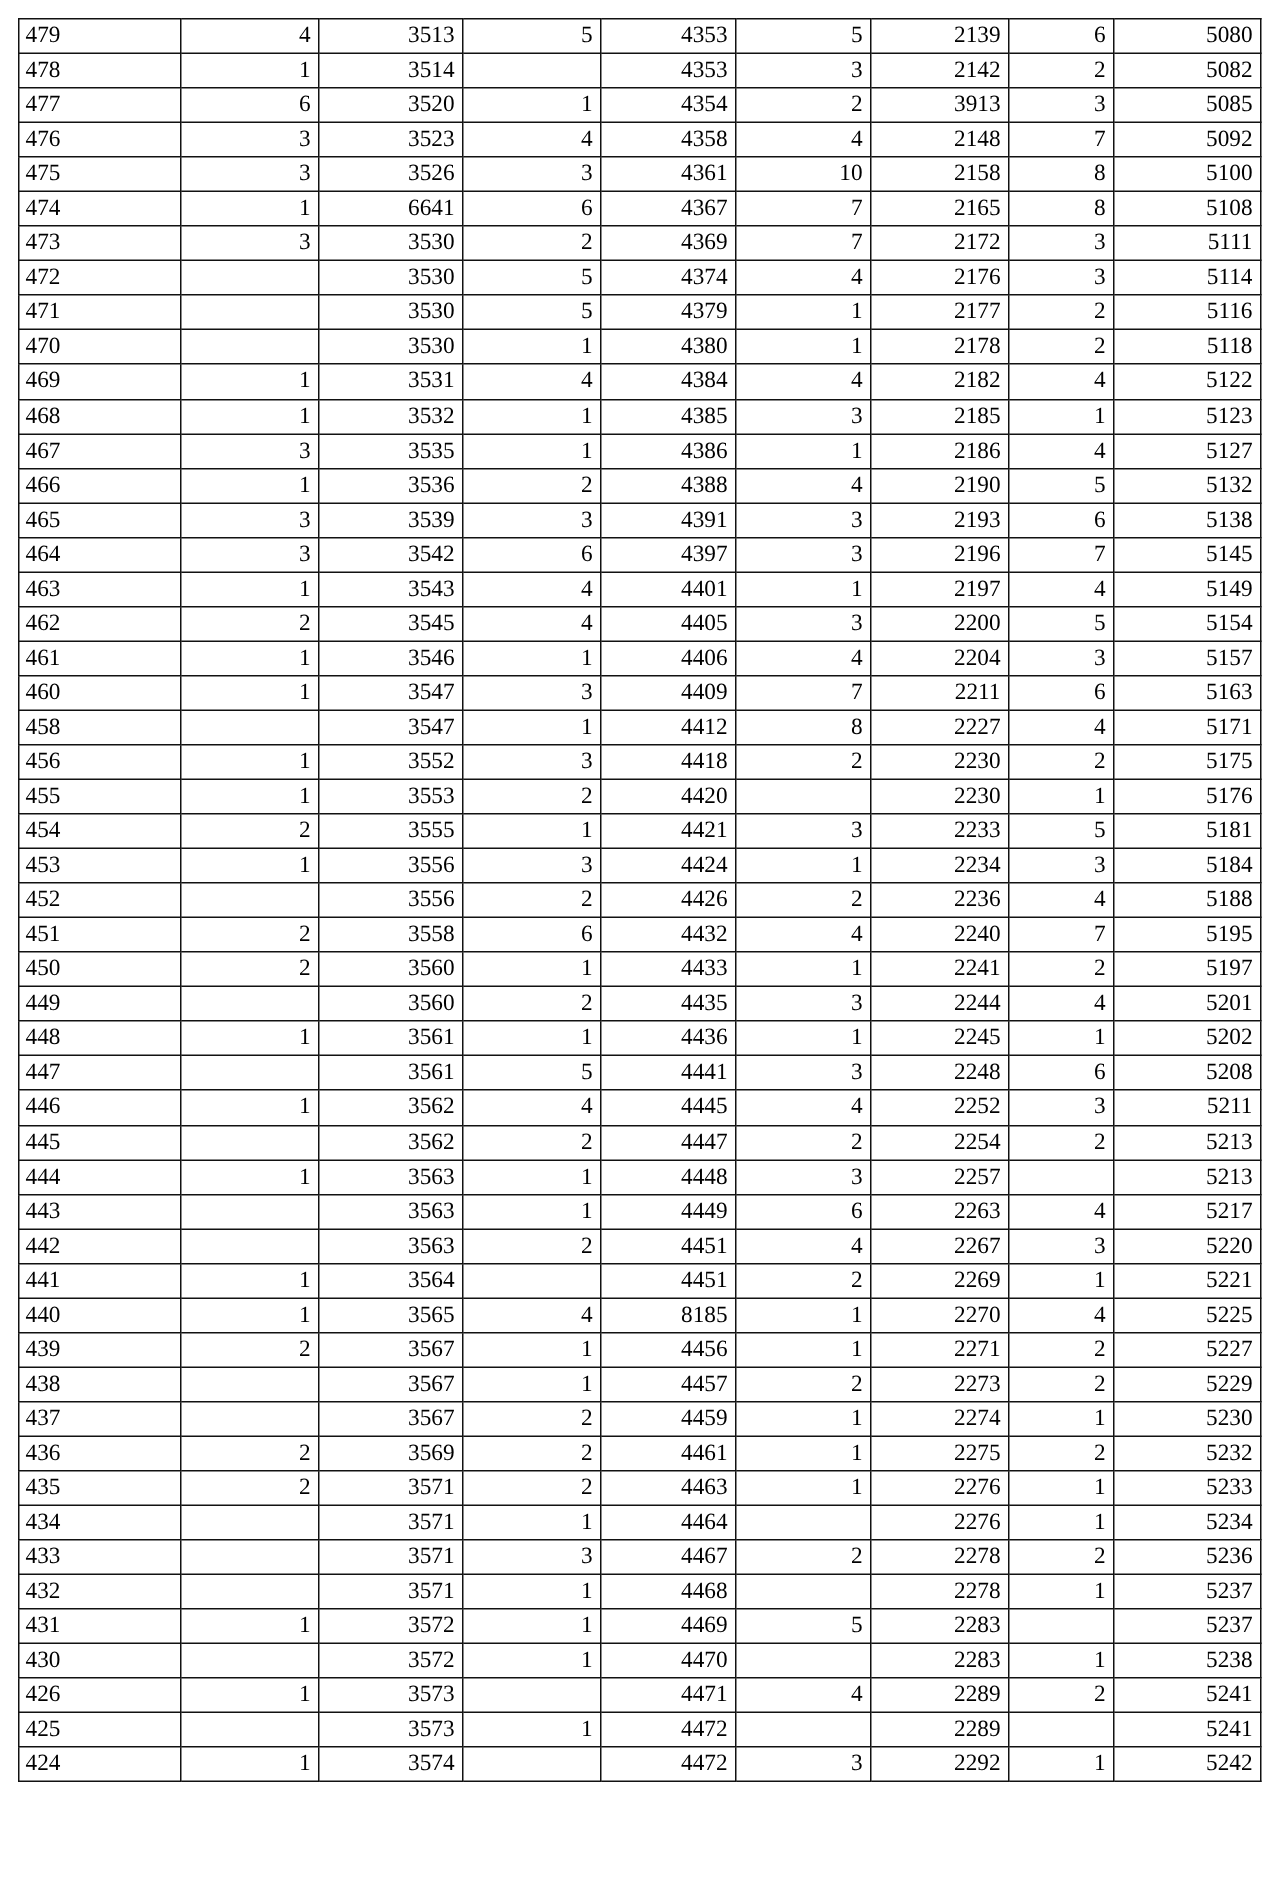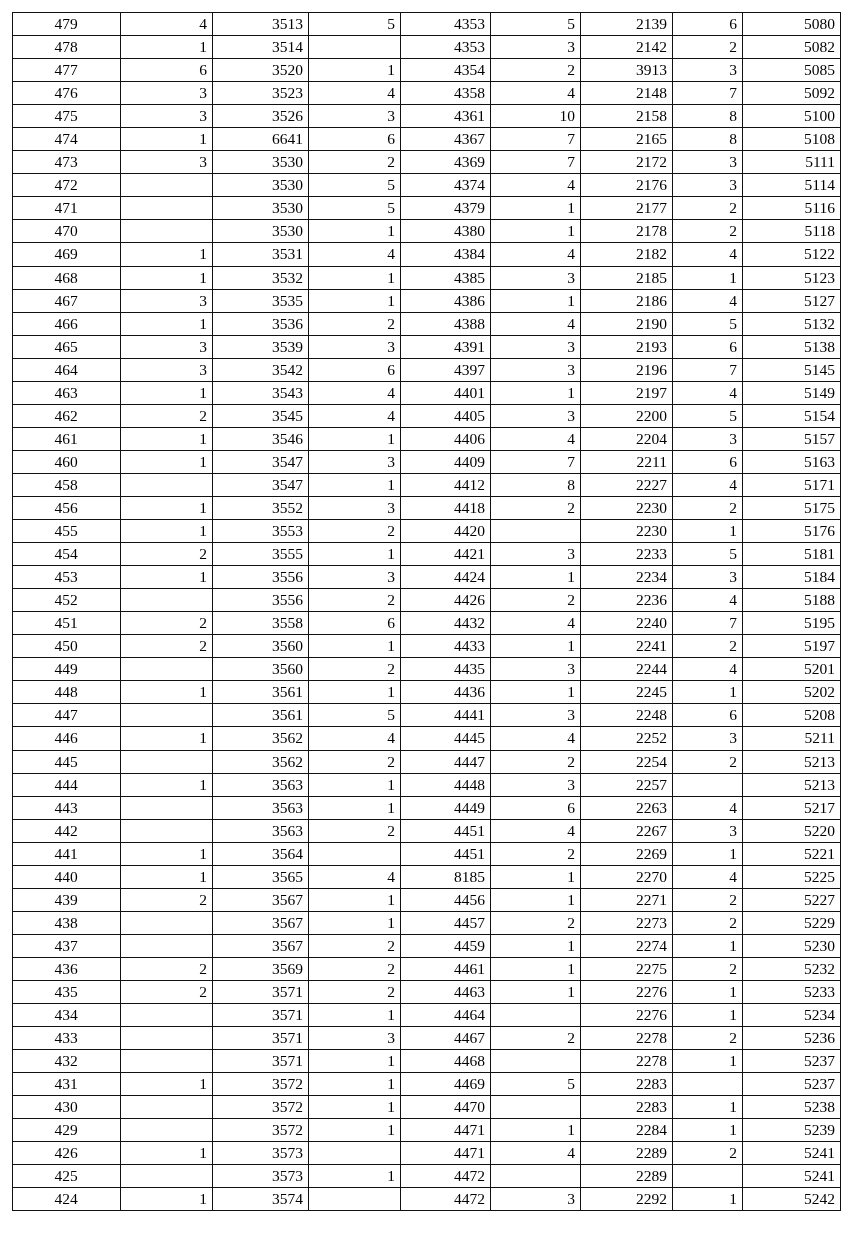--- a/index.html
+++ b/index.html
@@ -31,21 +31,21 @@
     height: 22.05px;
     line-height: 22.05px;
     padding: 0 5px 0 4px;
     font-size: 15.5px;
     color: #000000;
     overflow: hidden;
     white-space: nowrap;
     font-variant-numeric: lining-nums;
   }
   
-  td.c0 { text-align: center; }
+  td.c0 { }
   td.c1, td.c2, td.c3, td.c4, td.c5,
   td.c6, td.c7, td.c8, td.c9 { text-align: right; }
 
   col.w0 { width: 108px; }
   col.w1 { width: 92px; }
   col.w2 { width: 96px; }
   col.w3 { width: 92px; }
   col.w4 { width: 90px; }
   col.w5 { width: 90px; }
   col.w6 { width: 92px; }
@@ -591,31 +591,20 @@
           <td class="c1"></td>
           <td class="c2">3572</td>
           <td class="c3">1</td>
           <td class="c4">4470</td>
           <td class="c5"></td>
           <td class="c6">2283</td>
           <td class="c7">1</td>
           <td class="c8">5238</td>
         </tr>
         <tr>
-          <td class="c0">429</td>
-          <td class="c1"></td>
-          <td class="c2">3572</td>
-          <td class="c3">1</td>
-          <td class="c4">4471</td>
-          <td class="c5">1</td>
-          <td class="c6">2284</td>
-          <td class="c7">1</td>
-          <td class="c8">5239</td>
-        </tr>
-        <tr>
           <td class="c0">426</td>
           <td class="c1">1</td>
           <td class="c2">3573</td>
           <td class="c3"></td>
           <td class="c4">4471</td>
           <td class="c5">4</td>
           <td class="c6">2289</td>
           <td class="c7">2</td>
           <td class="c8">5241</td>
         </tr>

